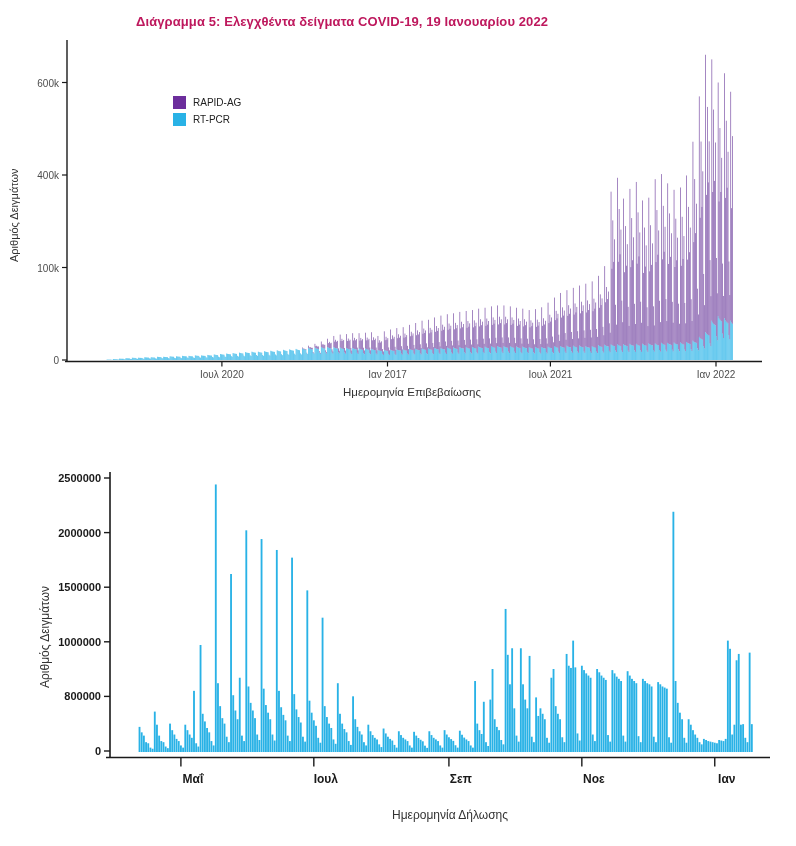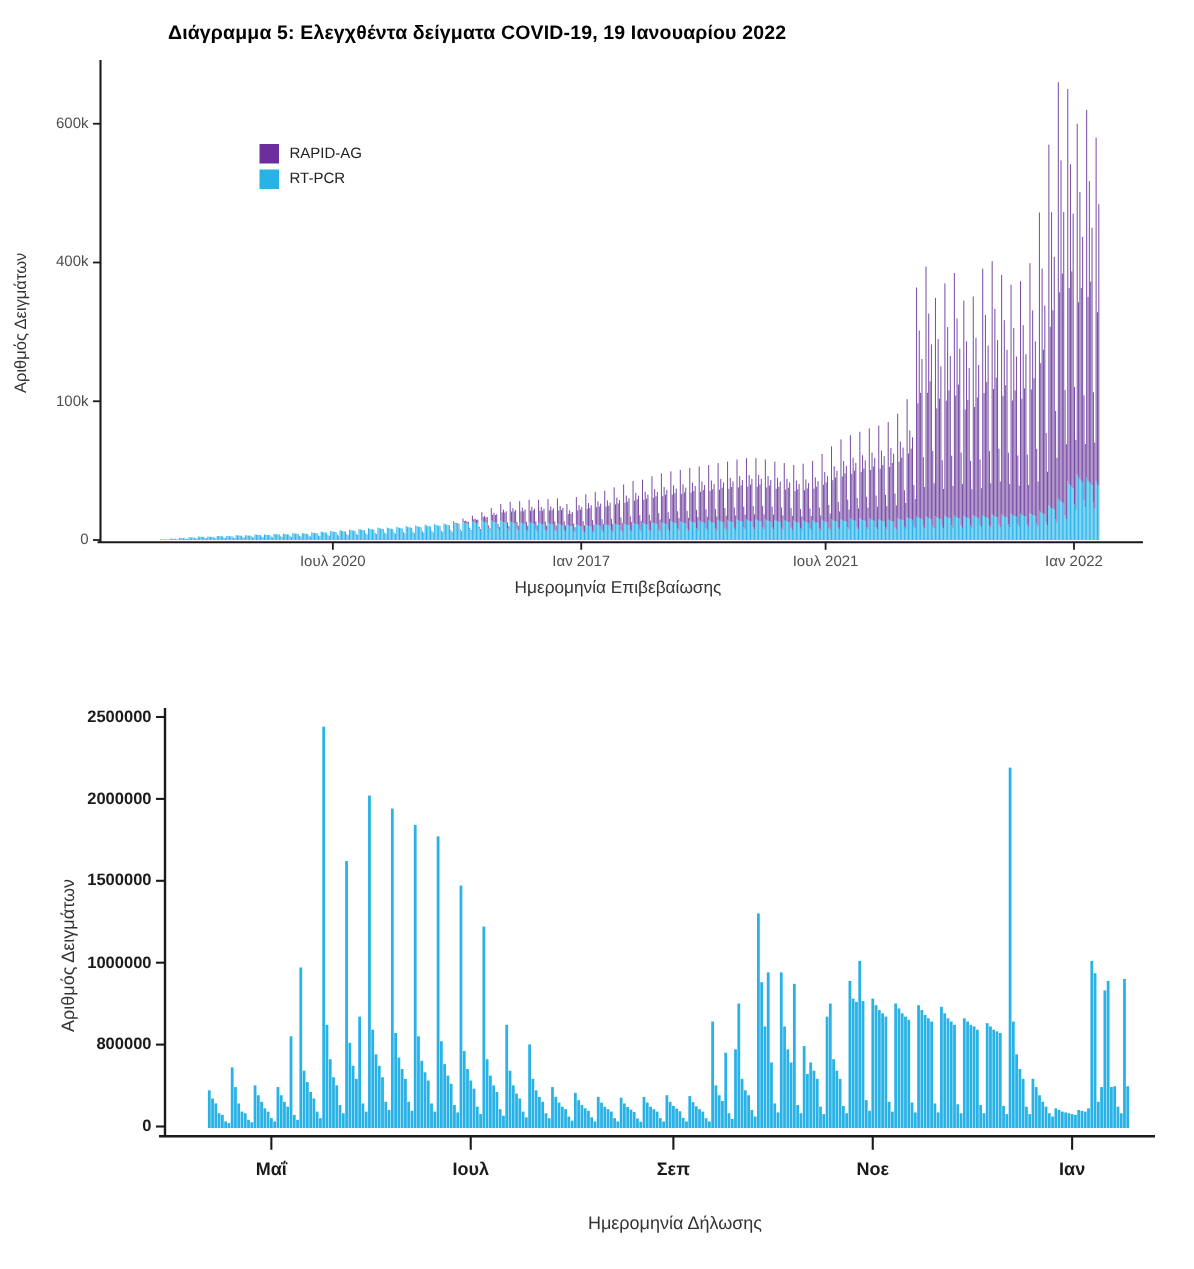--- a/index.html
+++ b/index.html
@@ -1,37 +1,37 @@
 <!DOCTYPE html>
 <html><head>
 <meta charset="utf-8">
 <style>
   html,body{margin:0;padding:0;background:#fff;}
   .canvas{
     position:relative;width:796px;height:846px;background:#ffffff;overflow:hidden;
     font-family:"Liberation Sans","DejaVu Sans",sans-serif;
   }
-  .chart-title{position:absolute;font-weight:bold;color:#000000;white-space:nowrap;}
+  .chart-title{position:absolute;font-weight:bold;color:#be185d;white-space:nowrap;margin-left:24px;}
   #c1-title{left:112px;top:14px;font-size:13px;letter-spacing:.1px;}
   #c2-title{left:130px;top:448px;font-size:13.5px;letter-spacing:.1px;}
   .y-axis-title{position:absolute;color:#333;white-space:nowrap;transform:rotate(-90deg);transform-origin:left top;}
   #c1-ylab{left:8px;top:262px;font-size:11px;}
   #c2-ylab{left:38px;top:688px;font-size:12px;}
   .x-axis-title{position:absolute;color:#333;white-space:nowrap;transform:translateX(-50%);}
   #c1-xlab{left:412px;top:386px;font-size:11.5px;}
   #c2-xlab{left:450px;top:808px;font-size:12px;}
   .legend{position:absolute;left:173px;top:94px;}
   .legend-row{display:flex;align-items:center;height:17px;}
   .legend-swatch{width:13px;height:13px;margin-right:7px;}
   .legend-label{font-size:10px;color:#222;}
   .tick-label{position:absolute;white-space:nowrap;}
   .c1-ytick{font-size:10px;color:#4d4d4d;transform:translate(-100%,-50%);}
   .c1-xtick{font-size:10px;color:#4d4d4d;transform:translateX(-50%);}
   .c2-ytick{font-size:11px;color:#1a1a1a;font-weight:bold;transform:translate(-100%,-50%);}
-  .c2-xtick{font-size:12px;color:#1a1a1a;font-weight:bold;transform:translateX(-50%);}
+  .c2-xtick{font-size:12px;color:#1a1a1a;font-weight:bold;transform:translateX(-50%);margin-left:12px;}
   svg{position:absolute;left:0;top:0;}
 </style>
 </head>
 <body>
 
 <div class="canvas">
 
   <svg id="plot-svg" width="796" height="846" viewBox="0 0 796 846">
       <line x1="67" y1="40" x2="67" y2="361.5" stroke="#1a1a1a" stroke-width="1.4"></line>
       <line x1="65" y1="361.5" x2="762" y2="361.5" stroke="#1a1a1a" stroke-width="1.4"></line>

